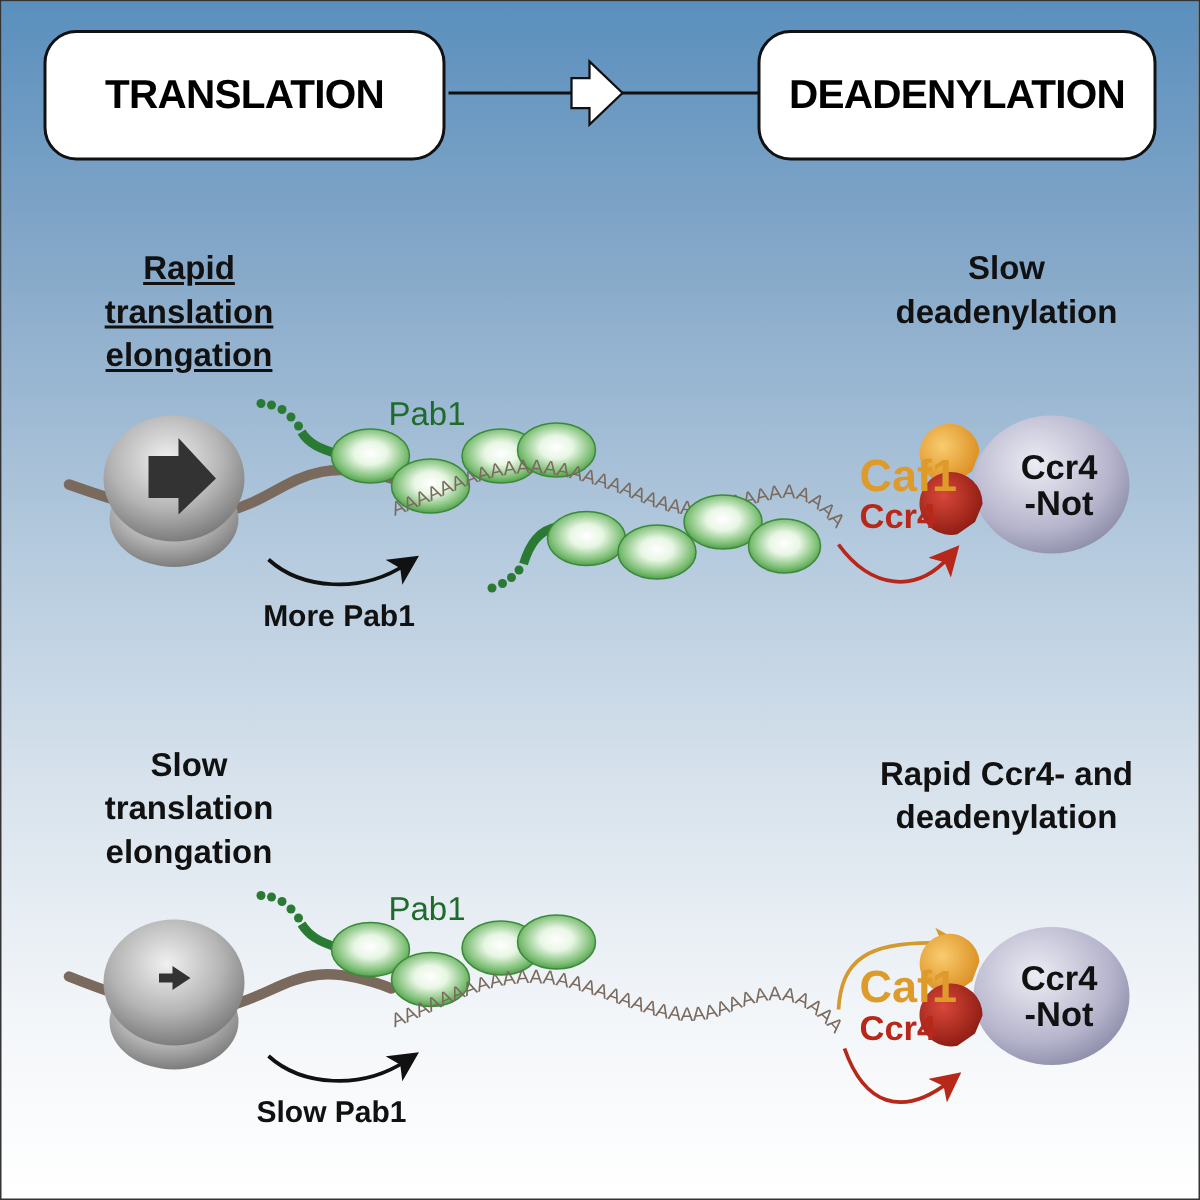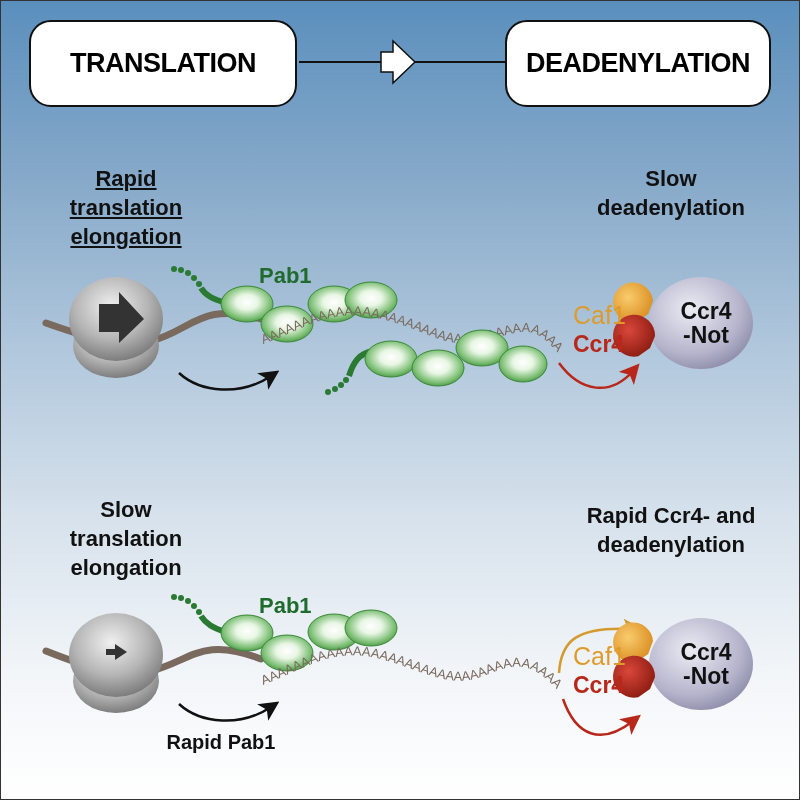--- a/index.html
+++ b/index.html
@@ -9,22 +9,22 @@
     border: 1px solid #333;
     background: linear-gradient(to bottom, #5a8fbd 0%, #86a9c9 22%, #b3c9dd 45%, #d7e2ec 65%, #f3f6f9 85%, #ffffff 100%);
     overflow: hidden;
   }
   svg { position: absolute; left: 0; top: 0; }
   .lbl { position: absolute; text-align: center; font-weight: bold; color: #111; font-size: 22px; line-height: 29px; }
   .hdr-box {
     position: absolute; top: 19px; height: 83px; background: #fff; border: 2px solid #111; border-radius: 22px;
     display: flex; align-items: center; justify-content: center; font-weight: bold; font-size: 27px; letter-spacing: -0.5px;
   }
-  .pab { position: absolute; color: #1f6b2c; font-weight: bold; font-size: 22px; text-align: center; }
-  .caf { position: absolute; color: #de9b2a; font-weight: normal; font-size: 25px; }
+  .pab { position: absolute; color: #1f6b2c; font-weight: normal; font-size: 22px; text-align: center; }
+  .caf { position: absolute; color: #de9b2a; font-weight: bold; font-size: 30px; }
   .ccr { position: absolute; color: #b8281a; font-weight: bold; font-size: 23px; }
   .cnot { position: absolute; color: #111; font-weight: bold; font-size: 23px; text-align: center; line-height: 24px; }
   .polya { font-family: "Liberation Sans", sans-serif; font-size: 13px; fill: #7a6a5e; }
 </style>
 </head>
 <body>
 
 <div id="stage">
 
   <svg width="800" height="800">
@@ -159,37 +159,38 @@
   <div class="lbl" style="left:45px;top:163px;width:160px;text-decoration:underline;">
     <div>Rapid</div>
     <div>translation</div>
     <div>elongation</div>
   </div>
   <div class="lbl" style="left:560px;top:163px;width:220px;">
     <div>Slow</div>
     <div>deadenylation</div>
   </div>
   <div class="pab" style="left:258px;top:262px;">Pab1</div>
+  <div class="lbl" style="left:160px;top:396px;width:130px;font-size:20px;">More Pab1</div>
   <div class="caf" style="left:572px;top:300px;">Caf1</div>
   <div class="ccr" style="left:572px;top:330px;">Ccr4</div>
   <div class="cnot" style="left:660px;top:298px;width:90px;">
     <div>Ccr4</div>
     <div>-Not</div>
   </div>
 
   <div class="lbl" style="left:45px;top:494px;width:160px;">
     <div>Slow</div>
     <div>translation</div>
     <div>elongation</div>
   </div>
   <div class="lbl" style="left:560px;top:500px;width:220px;">
     <div>Rapid Ccr4- and</div>
     <div>deadenylation</div>
   </div>
   <div class="pab" style="left:258px;top:592px;">Pab1</div>
-  <div class="lbl" style="left:160px;top:727px;width:120px;font-size:20px;">Rapid Pab1</div>
+  <div class="lbl" style="left:160px;top:727px;width:120px;font-size:20px;">Slow Pab1</div>
   <div class="caf" style="left:572px;top:641px;">Caf1</div>
   <div class="ccr" style="left:572px;top:671px;">Ccr4</div>
   <div class="cnot" style="left:660px;top:639px;width:90px;">
     <div>Ccr4</div>
     <div>-Not</div>
   </div>
 </div>
 
 </body></html>

